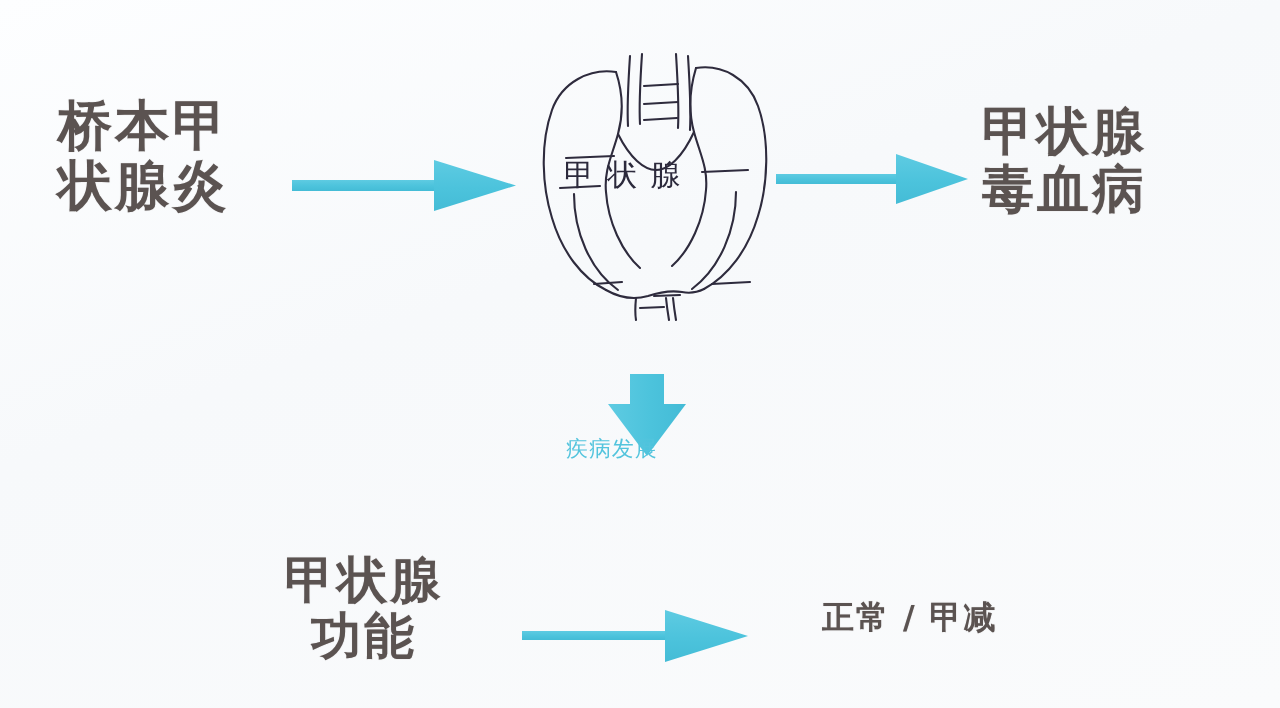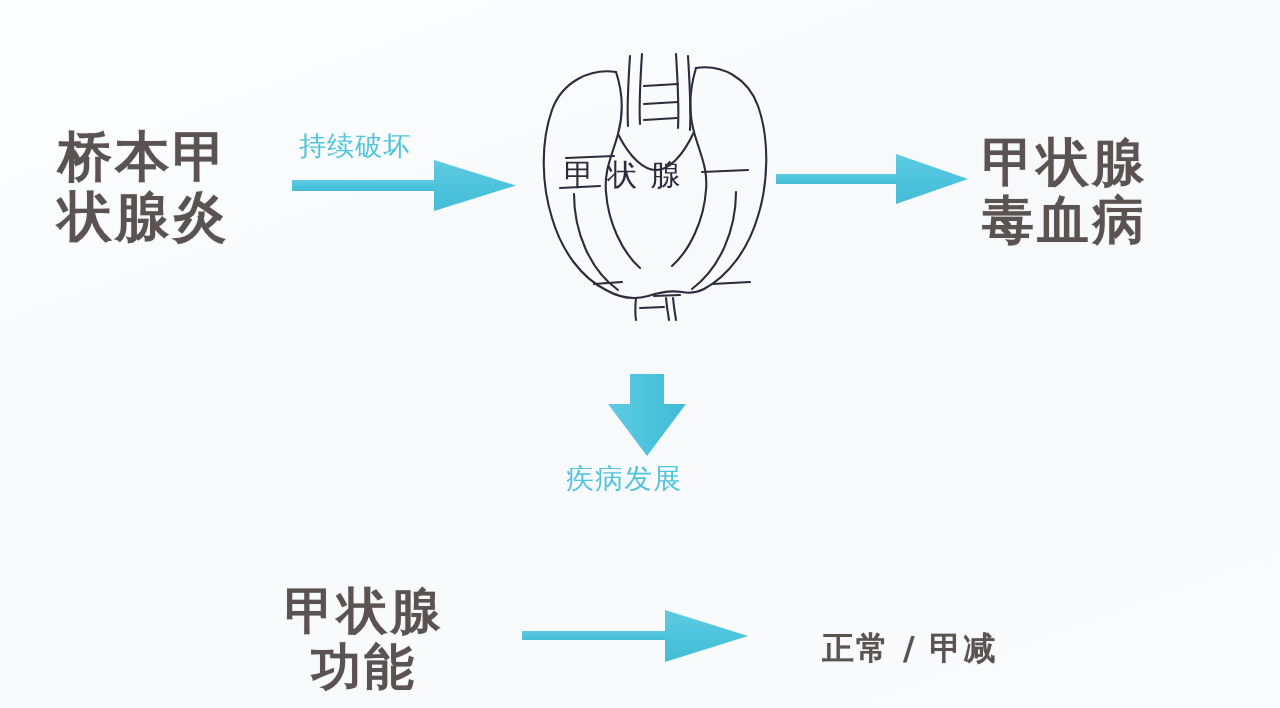--- a/index.html
+++ b/index.html
@@ -25,21 +25,20 @@
   
   .dark-label {
     position: absolute;
     color: #5b5351;
     font-family: "DejaVu Sans", "Liberation Sans", sans-serif;
     font-weight: 700;
     line-height: 1.12;
     letter-spacing: 0.06em;
     white-space: pre-line;
     text-shadow: 0 0 1px rgba(91,83,81,0.35);
-    margin-top: 31px;
   }
 
   
   .cyan-label {
     position: absolute;
     color: #53c4dd;
     font-family: "DejaVu Sans", "Liberation Sans", sans-serif;
     font-weight: 400;
     letter-spacing: 0.04em;
     white-space: nowrap;
@@ -72,22 +71,22 @@
     white-space: nowrap;
   }
 
   #label-destruction {
     left: 299px;
     top: 128px;
     font-size: 27px;
   }
   #label-progression {
     left: 566px;
-    top: 460px;
-    font-size: 28px;
+    top: 434px;
+    font-size: 22px;
   }
 
   
   .arrow-svg {
     position: absolute;
     overflow: visible;
   }
   #arrow-destruction { left: 292px; top: 158px; }
   #arrow-to-toxicosis { left: 776px; top: 152px; }
   #arrow-progression { left: 608px; top: 374px; }
@@ -112,21 +111,20 @@
   }
 </style>
 </head>
 <body>
 
 <div id="canvas">
 
   <div class="dark-label" id="label-hashimoto">桥本甲
 状腺炎</div>
 
-  <div class="cyan-label" id="label-destruction">持续破坏</div>
 
   <svg class="arrow-svg" id="arrow-destruction" width="230" height="62" viewBox="0 0 230 62">
     <defs>
       <linearGradient id="cyanGrad1" x1="0" y1="0" x2="0" y2="1">
         <stop offset="0%" stop-color="#5ecbe2"></stop>
         <stop offset="55%" stop-color="#4cc3dc"></stop>
         <stop offset="100%" stop-color="#44bcd6"></stop>
       </linearGradient>
     </defs>
     <rect x="0" y="22" width="150" height="11" fill="url(#cyanGrad1)"></rect>

